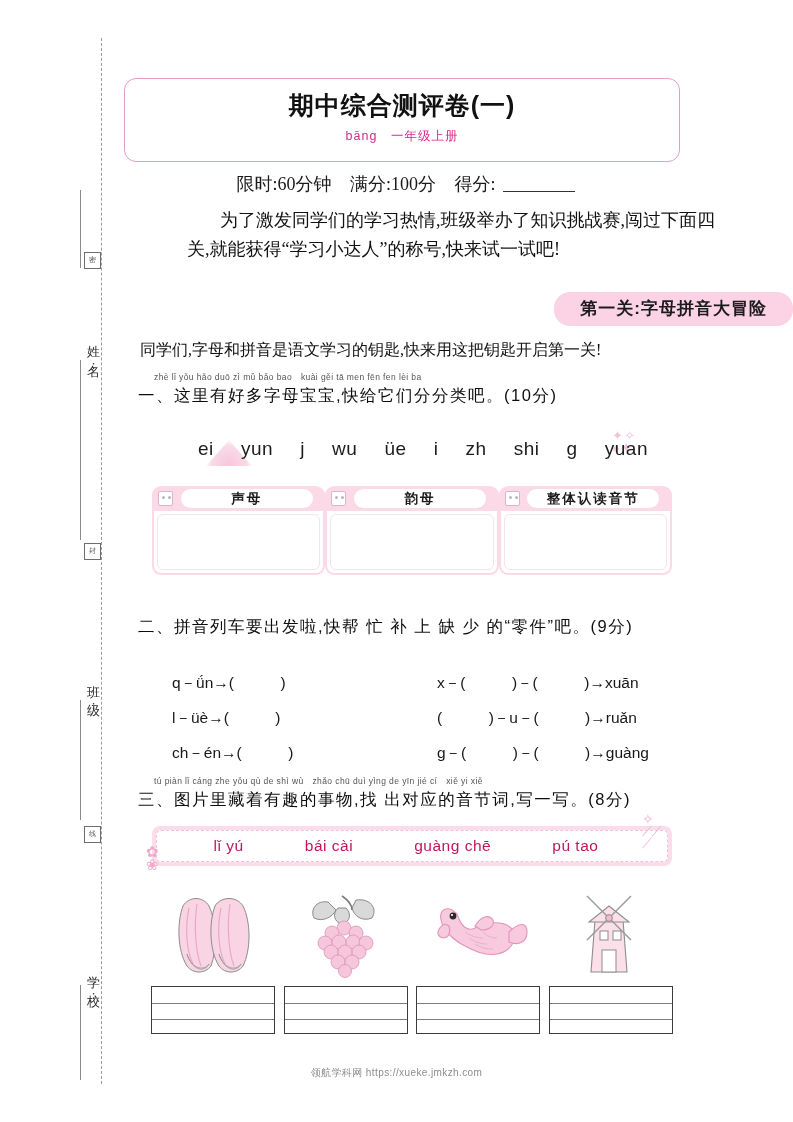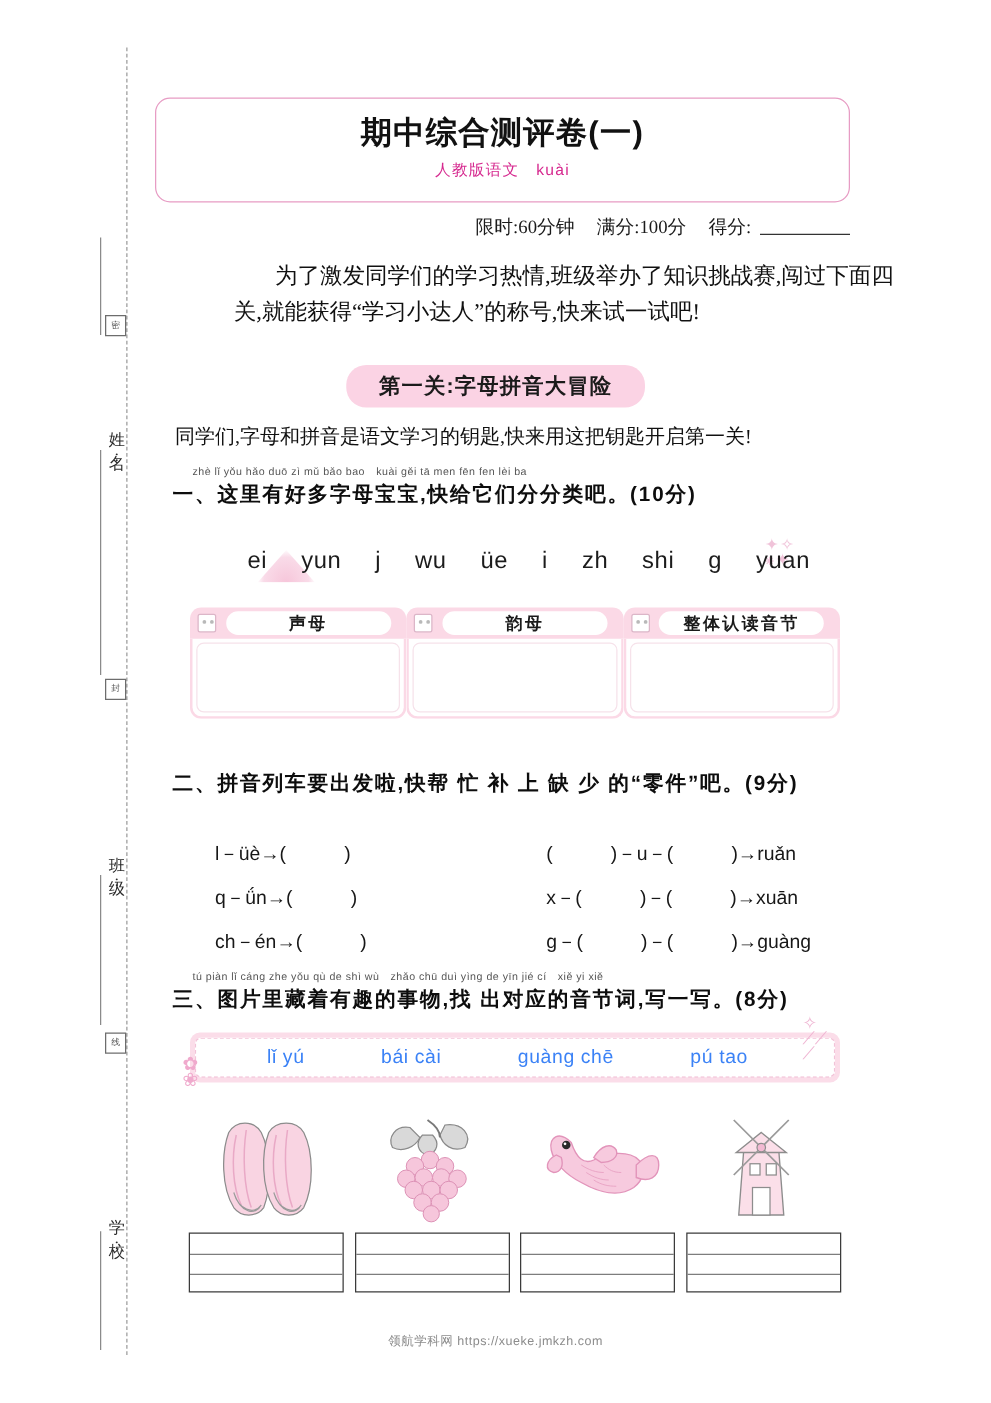--- a/index.html
+++ b/index.html
@@ -62,35 +62,35 @@
   }
   .title-sub {
     text-align: center; margin-top: 6px;
     font-family: "Liberation Sans","DejaVu Sans",sans-serif;
     font-size: 12.5px; color: #d6298f; letter-spacing: 1px;
   }
 
   
   .info-line {
     position: absolute; left: 124px; top: 172px; width: 556px;
-    text-align: right; font-size: 15px; color: #1a1a1a;
+    text-align: center; font-size: 18px; color: #1a1a1a;
   }
   .info-line .seg { margin: 0 7px; }
   .blank-ul { display:inline-block; width: 72px; border-bottom: 1px solid #333; height: 15px; vertical-align: -2px; }
 
   
   .intro {
     position: absolute; left: 140px; top: 206px; width: 528px;
     font-size: 18px; line-height: 29px; color: #111;
     text-indent: 33px; text-align: justify; margin-left: 47px;
   }
 
   
   .banner {
-    position: absolute; left: 0; width: 793px; text-align: center;
+    position: absolute; left: 0; width: 793px; text-align: right;
   }
   .banner .pill {
     display: inline-block;
     background: #fbd3e4;
     border-radius: 16px;
     padding: 5px 26px 6px;
     font-family: "Liberation Sans","DejaVu Sans",sans-serif;
     font-size: 17px; font-weight: bold; color: #1b1b1b;
     letter-spacing: 1px;
   }
@@ -105,21 +105,21 @@
 
   
   .qwrap { position: absolute; left: 138px; width: 545px; }
   .q-pinyin {
     font-family: "Liberation Sans","DejaVu Sans",sans-serif;
     font-size: 8.5px; color: #555; letter-spacing: .4px;
     white-space: nowrap; margin-left: 16px; margin-bottom: 1px;
   }
   .q-title {
     font-family: "Liberation Sans","DejaVu Sans",sans-serif;
-    font-size: 16.5px; font-weight: bold; color: #0d0d0d;
+    font-size: 16.5px; font-weight: normal; color: #0d0d0d;
     letter-spacing: 1.5px; white-space: nowrap;
   }
   .q1 { top: 372px; }
   .q2 { top: 616px; }
   .q3 { top: 776px; }
 
   
   .letters-row {
     position: absolute; left: 198px; top: 438px; width: 450px;
     font-family: "Liberation Sans","DejaVu Sans",sans-serif;
@@ -187,21 +187,21 @@
   
   .wordbank-outer {
     position: absolute; left: 152px; top: 826px; width: 520px; height: 40px;
     background: #fbdde9; border-radius: 8px; padding: 4px;
   }
   .wordbank-inner {
     width: 100%; height: 100%;
     background: #fff; border: 1px dashed #f2c3d8; border-radius: 5px;
     display:flex; align-items:center; justify-content: space-around;
     font-family: "Liberation Sans","DejaVu Sans",sans-serif;
-    font-size: 15.5px; color: #3b82f6; letter-spacing: .5px;
+    font-size: 15.5px; color: #be185d; letter-spacing: .5px;
     padding: 0 38px 0 26px;
   }
   .wb-deco-l {
     position: absolute; left: -6px; bottom: -6px; width: 30px; height: 26px;
     color:#f0aacd; font-size: 15px; line-height: 13px;
   }
   .wb-deco-r {
     position: absolute; right: -14px; top: -12px; width: 44px; height: 40px;
     color:#efb4d2; font-size: 14px; line-height: 12px;
   }
@@ -255,21 +255,21 @@
   <div class="seal-box s3">线</div>
 
   <div class="margin-col">
     <div class="margin-label m-name">姓　名:</div>
     <div class="margin-label m-class">班　级:</div>
     <div class="margin-label m-school">学　校:</div>
   </div>
 
   <div class="title-card">
     <div class="title-main">期中综合测评卷(一)</div>
-    <div class="title-sub">人教版语文　kuài</div>
+    <div class="title-sub">bāng　一年级上册</div>
   </div>
 
   <div class="info-line">
     <span class="seg">限时:60分钟</span>
     <span class="seg">满分:100分</span>
     <span class="seg">得分:</span><span class="blank-ul"></span>
   </div>
 
   <div class="intro">为了激发同学们的学习热情,班级举办了知识挑战赛,闯过下面四关,就能获得“学习小达人”的称号,快来试一试吧!</div>
 
@@ -333,26 +333,26 @@
     </div>
 
   </div>
 
   <div class="qwrap q2">
     <div class="q-title">二、拼音列车要出发啦,快帮 忙 补 上 缺 少 的“零件”吧。(9分)</div>
   </div>
 
   <div class="eq-grid">
     <div class="eq-line">
+      <span class="eq-left">q－ǘn→(　　　)</span>
+      <span class="eq-right">x－(　　　)－(　　　)→xuān</span>
+    </div>
+    <div class="eq-line">
       <span class="eq-left">l－üè→(　　　)</span>
       <span class="eq-right">(　　　)－u－(　　　)→ruǎn</span>
-    </div>
-    <div class="eq-line">
-      <span class="eq-left">q－ǘn→(　　　)</span>
-      <span class="eq-right">x－(　　　)－(　　　)→xuān</span>
     </div>
     <div class="eq-line">
       <span class="eq-left">ch－én→(　　　)</span>
       <span class="eq-right">g－(　　　)－(　　　)→guàng</span>
     </div>
   </div>
 
   <div class="qwrap q3">
     <div class="q-pinyin">tú piàn lǐ cáng zhe yǒu qù de shì wù　zhǎo chū duì yìng de yīn jié cí　xiě yi xiě</div>
     <div class="q-title">三、图片里藏着有趣的事物,找 出对应的音节词,写一写。(8分)</div>

